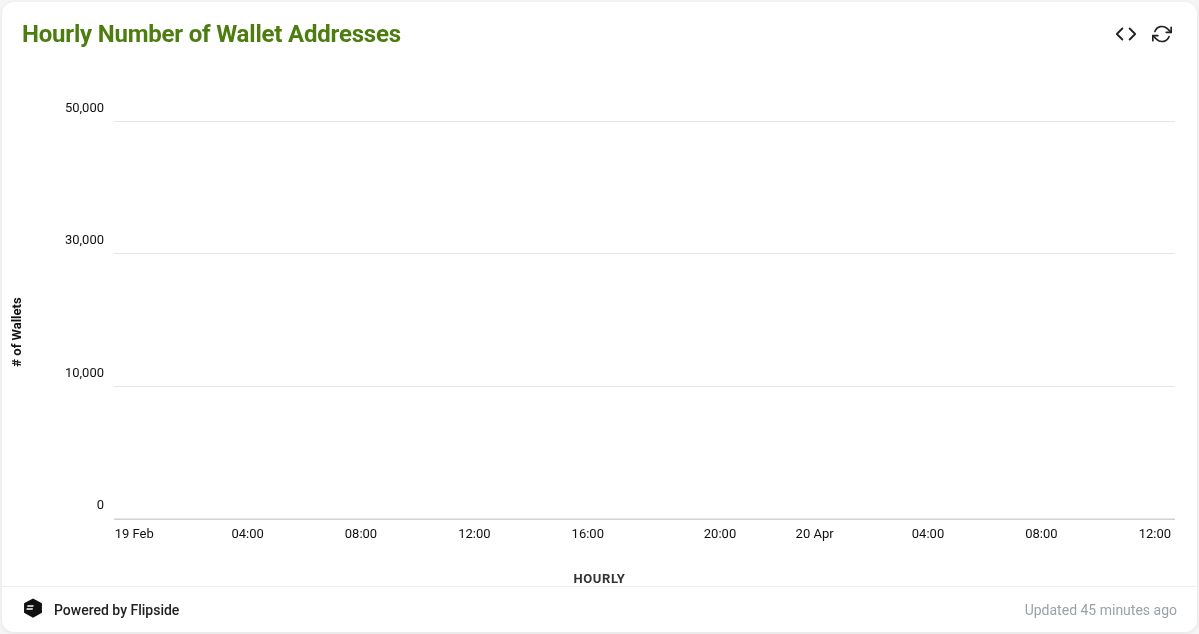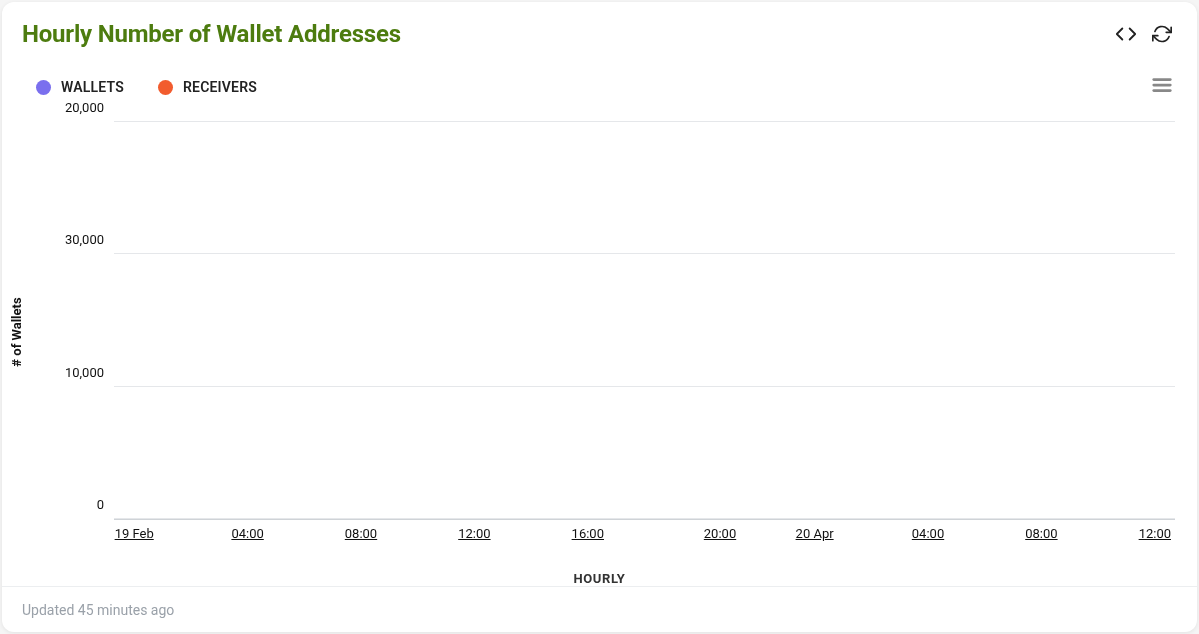--- a/index.html
+++ b/index.html
@@ -110,21 +110,20 @@
     bottom: -2px;
     height: 22px;
   }
   .x-tick {
     position:absolute;
     top:4px;
     transform: translateX(-50%);
     font-size: 13px;
     color:#111;
     white-space: nowrap;
-    text-decoration: underline;
   }
   .xlabel {
     position:absolute;
     left:50%;
     transform:translateX(-50%);
     bottom: 46px;
     font-size: 13px;
     font-weight: 700;
     color:#333;
     letter-spacing: 0.6px;
@@ -175,39 +174,20 @@
       <div class="icon-btn">
         <svg width="20" height="20" viewBox="0 0 24 24" fill="none" stroke="currentColor" stroke-width="2" stroke-linecap="round" stroke-linejoin="round">
             <polyline points="23 4 23 10 17 10"></polyline>
             <polyline points="1 20 1 14 7 14"></polyline>
             <path d="M3.51 9a9 9 0 0 1 14.85-3.36L23 10M1 14l4.64 4.36A9 9 0 0 0 20.49 15"></path>
           </svg>
       </div>
     </div>
   </div>
 
-  <div class="legend-row">
-    <div class="legend">
-      <div class="legend-item">
-        <span class="dot" style="background:#7a6fee"></span>
-        <span class="legend-label">WALLETS</span>
-      </div>
-      <div class="legend-item">
-        <span class="dot" style="background:#f25c2e"></span>
-        <span class="legend-label">RECEIVERS</span>
-      </div>
-    </div>
-    <div class="menu-btn">
-      <svg width="22" height="18" viewBox="0 0 24 18" fill="none" stroke="#888" stroke-width="3" stroke-linecap="round">
-          <line x1="3" y1="3" x2="21" y2="3"></line>
-          <line x1="3" y1="9" x2="21" y2="9"></line>
-          <line x1="3" y1="15" x2="21" y2="15"></line>
-        </svg>
-    </div>
-  </div>
 
   <div class="chart-wrap">
     <div class="ylabel"># of Wallets</div>
     <div class="plot" id="plot">
       <div class="bars" id="bars">
           <div class="bar-group" style="left: 9.17568px; width: 22px;">
             <div class="bar w" style="width: 10px; height: 1.66667%;"></div>
             <div class="bar r" style="width: 10px; height: 0.5%;"></div>
           </div>
           <div class="bar-group" style="left: 37.527px; width: 22px;">
@@ -355,35 +335,47 @@
             <div class="bar r" style="width: 10px; height: 42.6667%;"></div>
           </div>
         </div>
     <div class="grid-line" style="bottom: 0%;"></div>
         <div class="y-tick" style="bottom: 0%;">0</div>
         <div class="grid-line" style="bottom: 33.3333%;"></div>
         <div class="y-tick" style="bottom: 33.3333%;">10,000</div>
         <div class="grid-line" style="bottom: 66.6667%;"></div>
         <div class="y-tick" style="bottom: 66.6667%;">30,000</div>
         <div class="grid-line" style="bottom: 100%;"></div>
-        <div class="y-tick" style="bottom: 100%;">20,000</div>
+        <div class="y-tick" style="bottom: 100%;">50,000</div>
       </div>
     <div class="x-ticks" id="xticks">
         <div class="x-tick" style="left: 20.1757px;">19 Feb</div>
         <div class="x-tick" style="left: 133.581px;">04:00</div>
         <div class="x-tick" style="left: 246.986px;">08:00</div>
         <div class="x-tick" style="left: 360.392px;">12:00</div>
         <div class="x-tick" style="left: 473.797px;">16:00</div>
         <div class="x-tick" style="left: 606px;">20:00</div>
         <div class="x-tick" style="left: 700.608px;">20 Apr</div>
         <div class="x-tick" style="left: 814.014px;">04:00</div>
         <div class="x-tick" style="left: 927.419px;">08:00</div>
         <div class="x-tick" style="left: 1040.82px;">12:00</div>
       </div>
   </div>
 
   <div class="xlabel">HOURLY</div>
 
   <div class="footer">
+    <div class="brand">
+      <span>
+        <svg width="22" height="22" viewBox="0 0 64 64">
+            <polygon points="32,4 58,18 58,46 32,60 6,46 6,18" fill="#111"></polygon>
+            <g fill="#fff">
+              <rect x="22" y="24" width="18" height="4" transform="skewX(-14)"></rect>
+              <rect x="22" y="33" width="18" height="4" transform="skewX(-14)"></rect>
+            </g>
+          </svg>
+      </span>
+      <span>Powered by Flipside</span>
+    </div>
     <div class="updated">Updated 45 minutes ago</div>
   </div>
 
 </div>
 
 </body></html>

